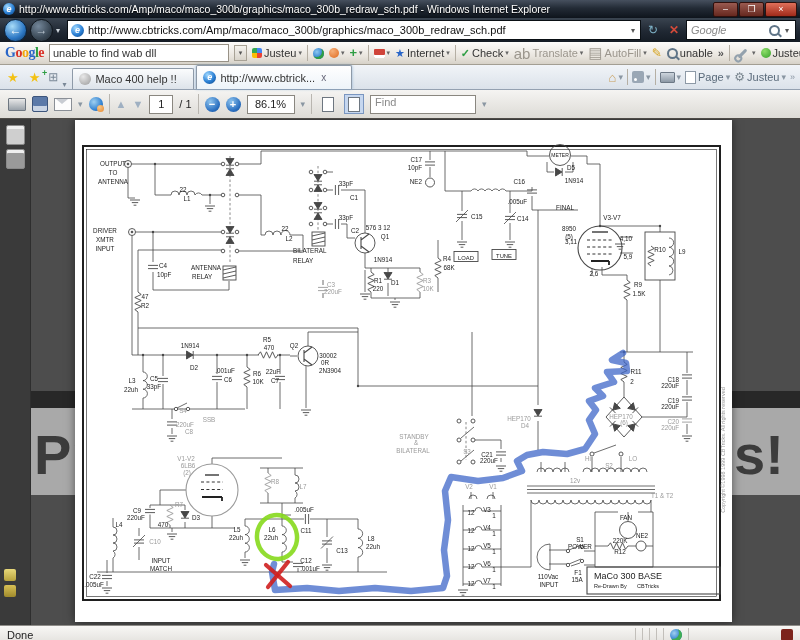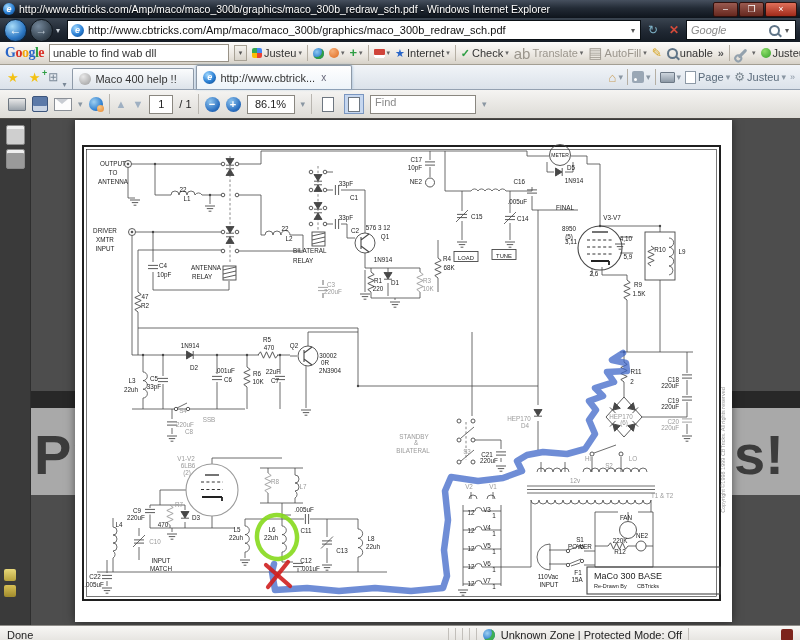--- a/index.html
+++ b/index.html
@@ -707,17 +707,16 @@
 
 <div class="statusbar">
   <span>Done</span>
   <span style="flex:1"></span>
   <span class="sb-sep"></span>
     <span class="sb-sep"></span>
     <span class="sb-sep"></span>
     <span class="sb-sep"></span>
     <span class="sb-sep"></span>
   <span class="sb-globe"></span>
-  <span>Unknown Zone | Protected Mode: Off</span>
   <span class="sb-sep"></span>
   <span style="width:80px"></span>
   <span class="sb-red"></span>
 </div>
 
 </body></html>

